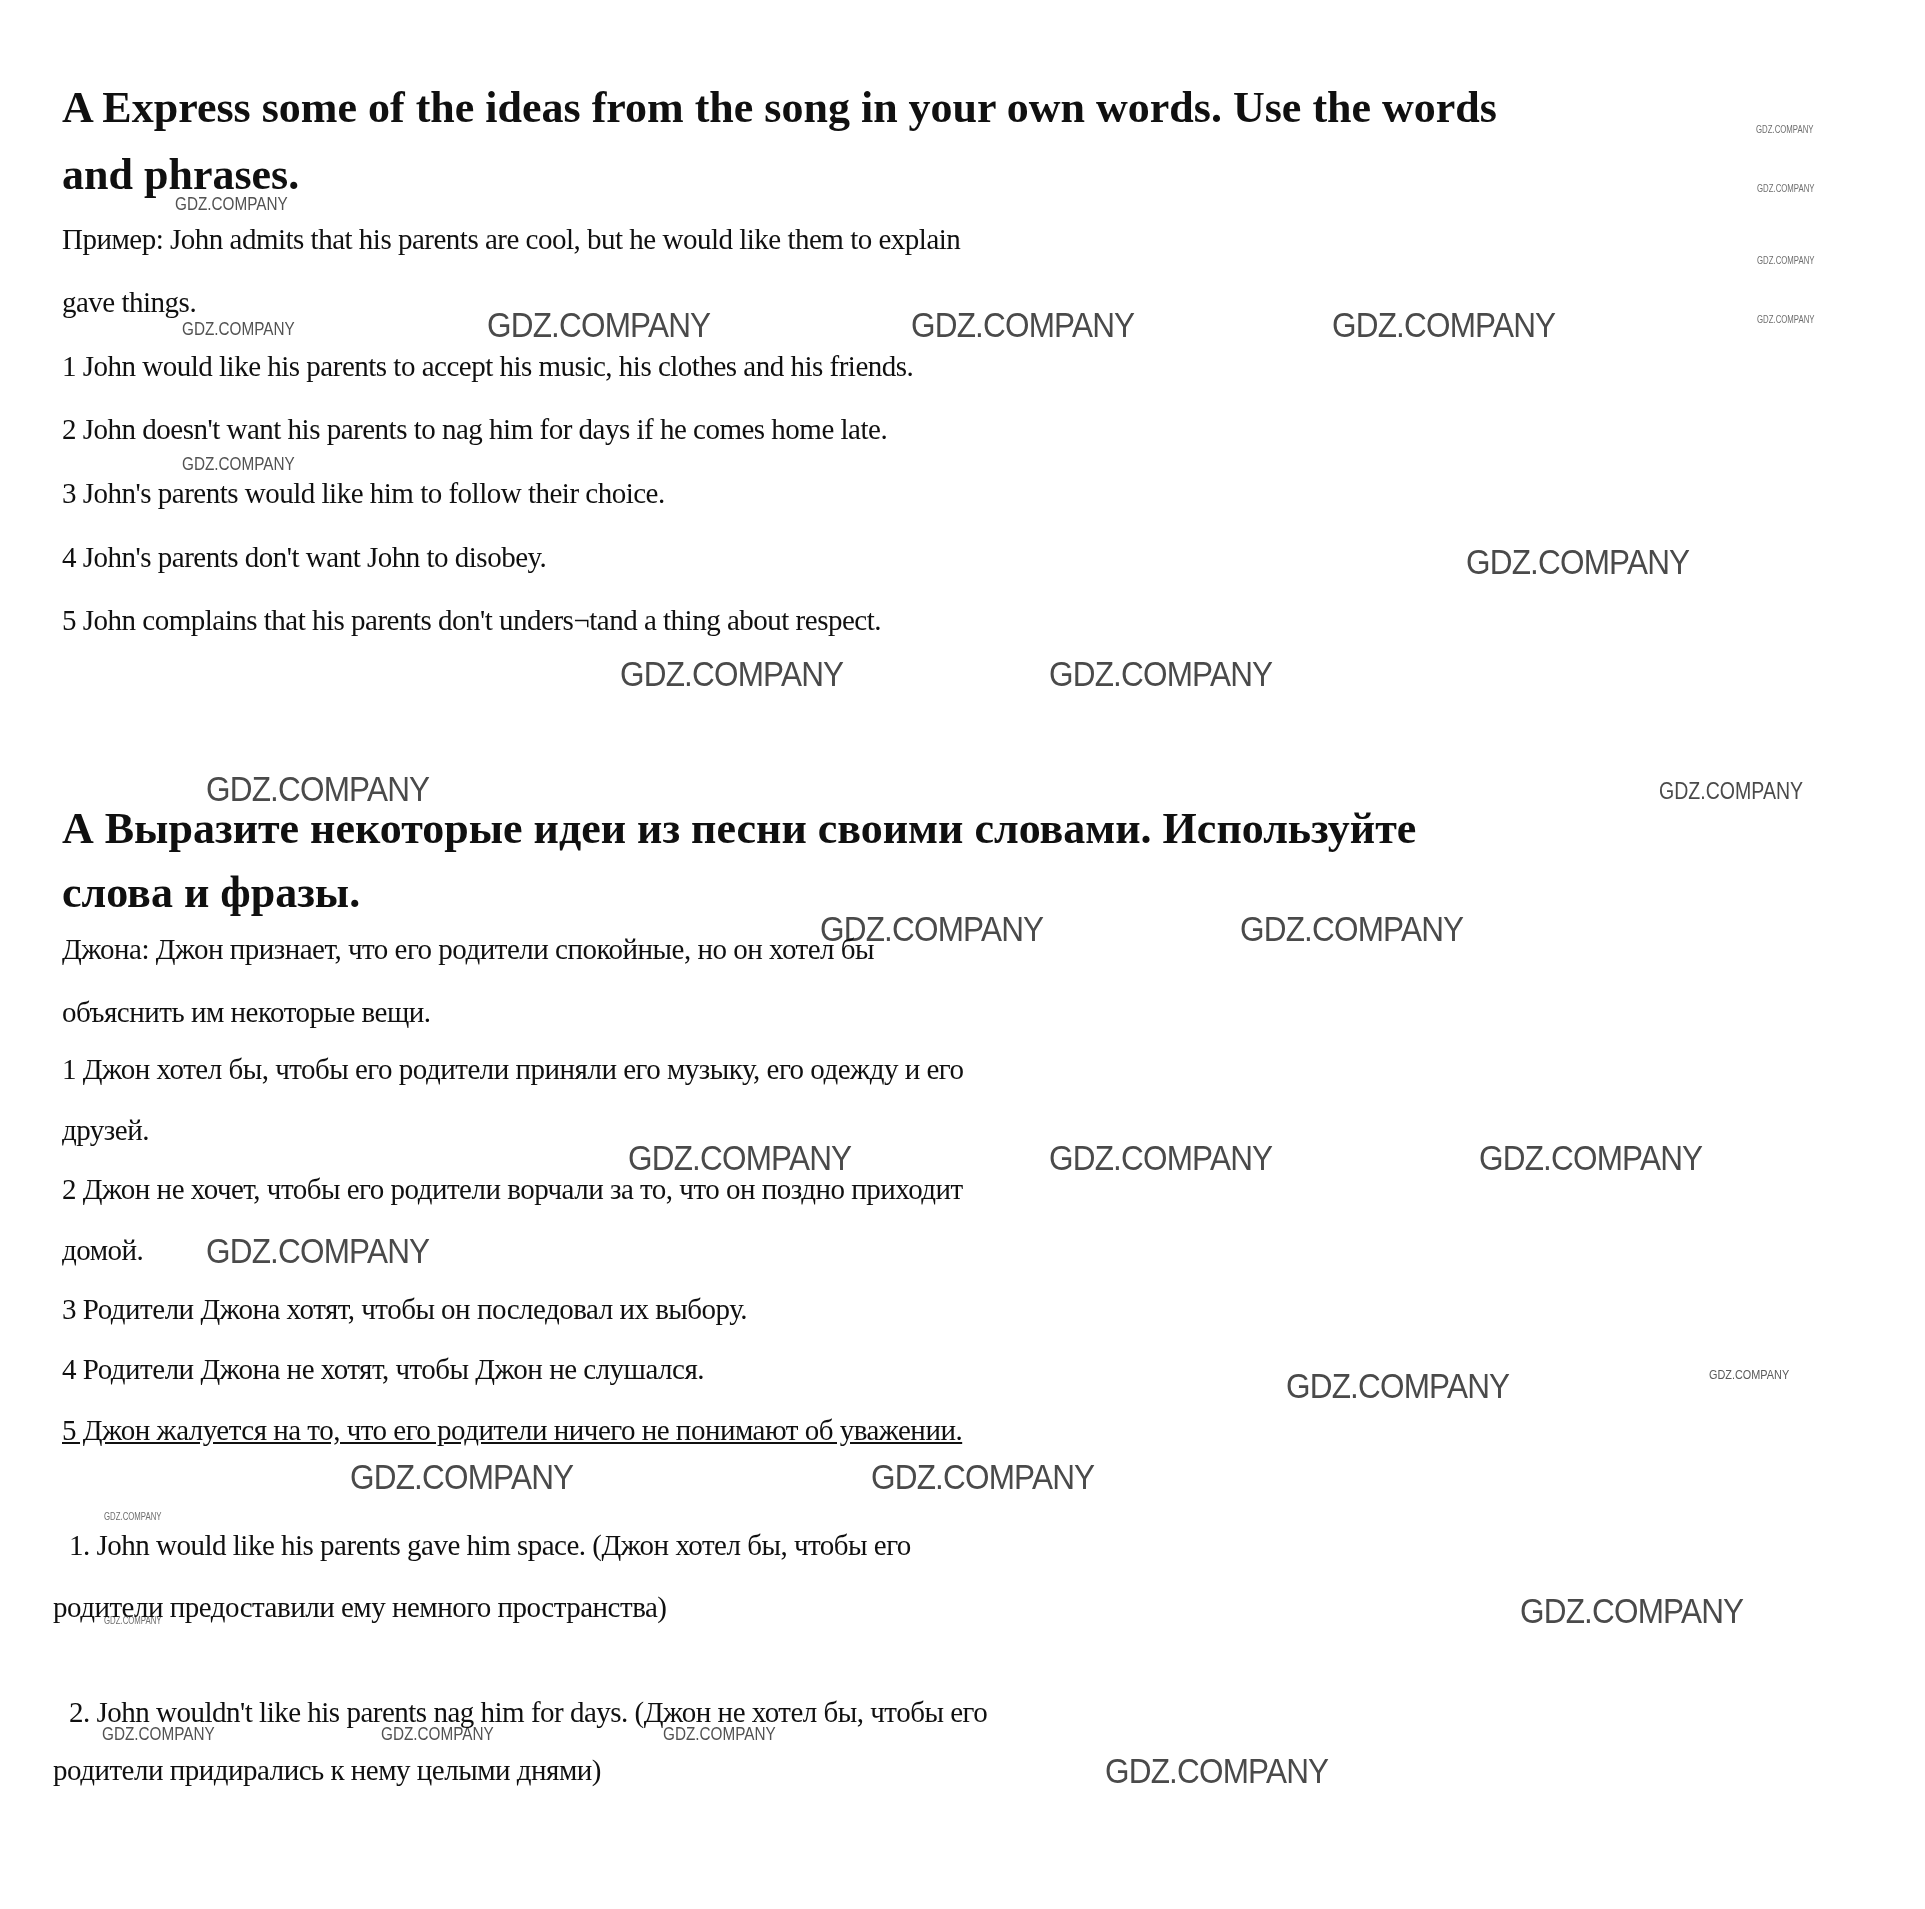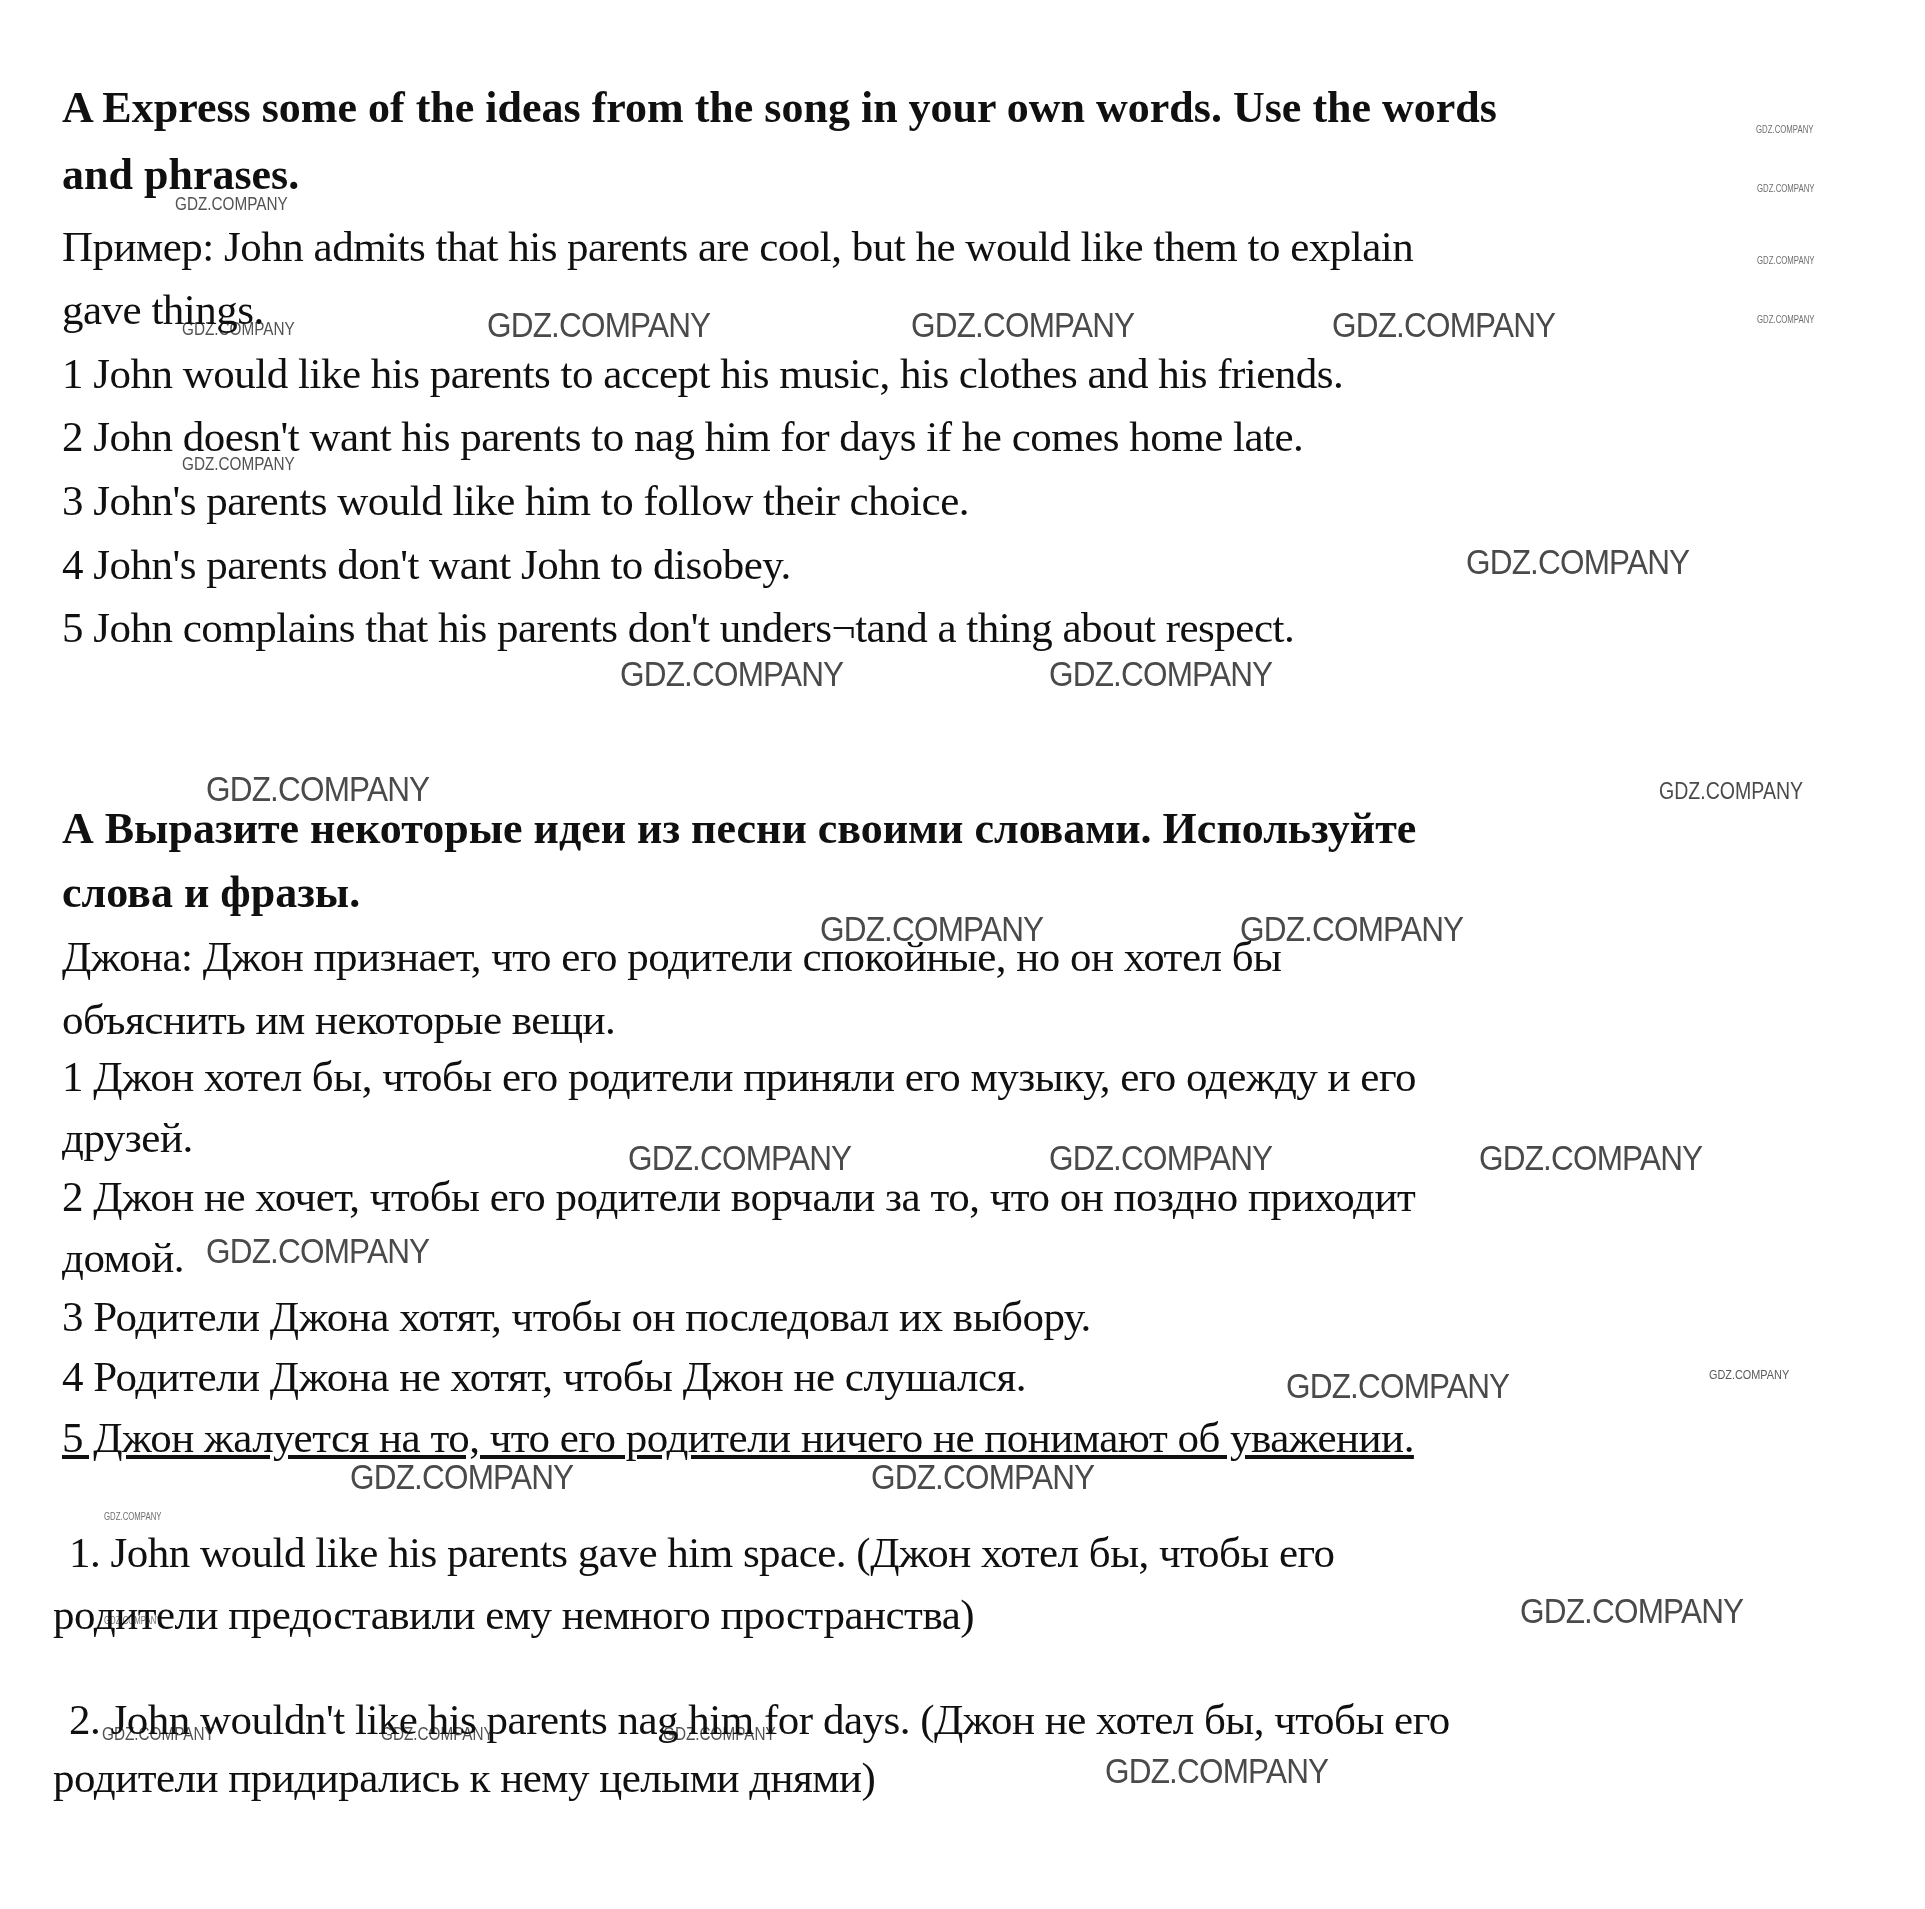--- a/index.html
+++ b/index.html
@@ -7,21 +7,21 @@
     width: 1926px; height: 1909px;
     background: #ffffff;
     position: relative;
     overflow: hidden;
     font-family: "Liberation Serif", "DejaVu Serif", serif;
   }
   .page { position: absolute; left: 0; top: 0; width: 1926px; height: 1909px; background: #ffffff; }
   .line {
     position: absolute;
     white-space: nowrap;
-    font-size: 43px;
+    font-size: 29px;
     color: #101010;
     letter-spacing: -0.5px;
     line-height: 1;
   }
   .line.bold { font-weight: bold; font-size: 44px; letter-spacing: 0; }
   .wm {
     position: absolute;
     white-space: nowrap;
     font-family: "Liberation Sans", "DejaVu Sans", sans-serif;
     font-weight: 400;

